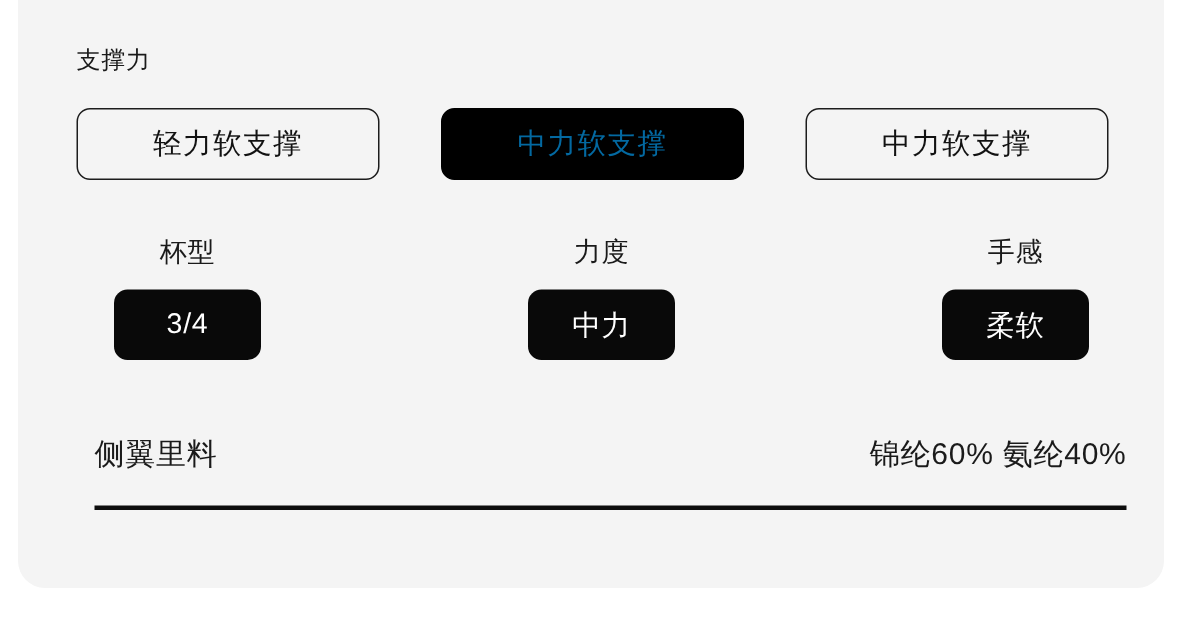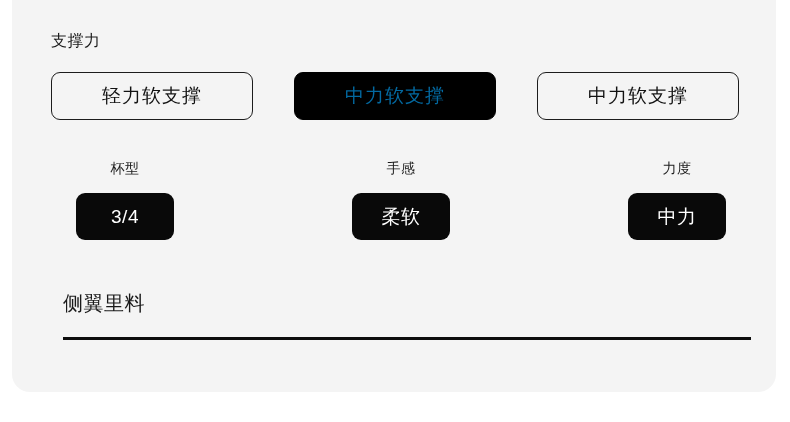--- a/index.html
+++ b/index.html
@@ -85,21 +85,21 @@
     justify-content: space-between;
     align-items: flex-start;
   }
   .attr-cell {
     width: 148px;
     display: flex;
     flex-direction: column;
     align-items: center;
   }
   .attr-label {
-    font-size: 14px;
+    font-size: 18px;
     line-height: 26px;
     color: #1a1a1a;
     letter-spacing: 0.5px;
     white-space: nowrap;
     text-align: right;
   }
   .attr-pill {
     margin-top: 12px;
     min-width: 98px;
     height: 47px;
@@ -164,28 +164,29 @@
       <span>中力软支撑</span>
     </div>
   </div>
 
   <div class="attr-row">
     <div class="attr-cell">
       <div class="attr-label">杯型</div>
       <div class="attr-pill">3/4</div>
     </div>
     <div class="attr-cell">
+      <div class="attr-label">力度</div>
+      <div class="attr-pill">中力</div>
+    </div>
+    <div class="attr-cell">
       <div class="attr-label">手感</div>
       <div class="attr-pill">柔软</div>
-    </div>
-    <div class="attr-cell">
-      <div class="attr-label">力度</div>
-      <div class="attr-pill">中力</div>
     </div>
   </div>
 
   <div class="material-row">
     <span class="material-name">侧翼里料</span>
+    <span class="material-value">锦纶60% 氨纶40%</span>
   </div>
 
   <div class="divider"></div>
 
 </div>
 
 </body></html>

